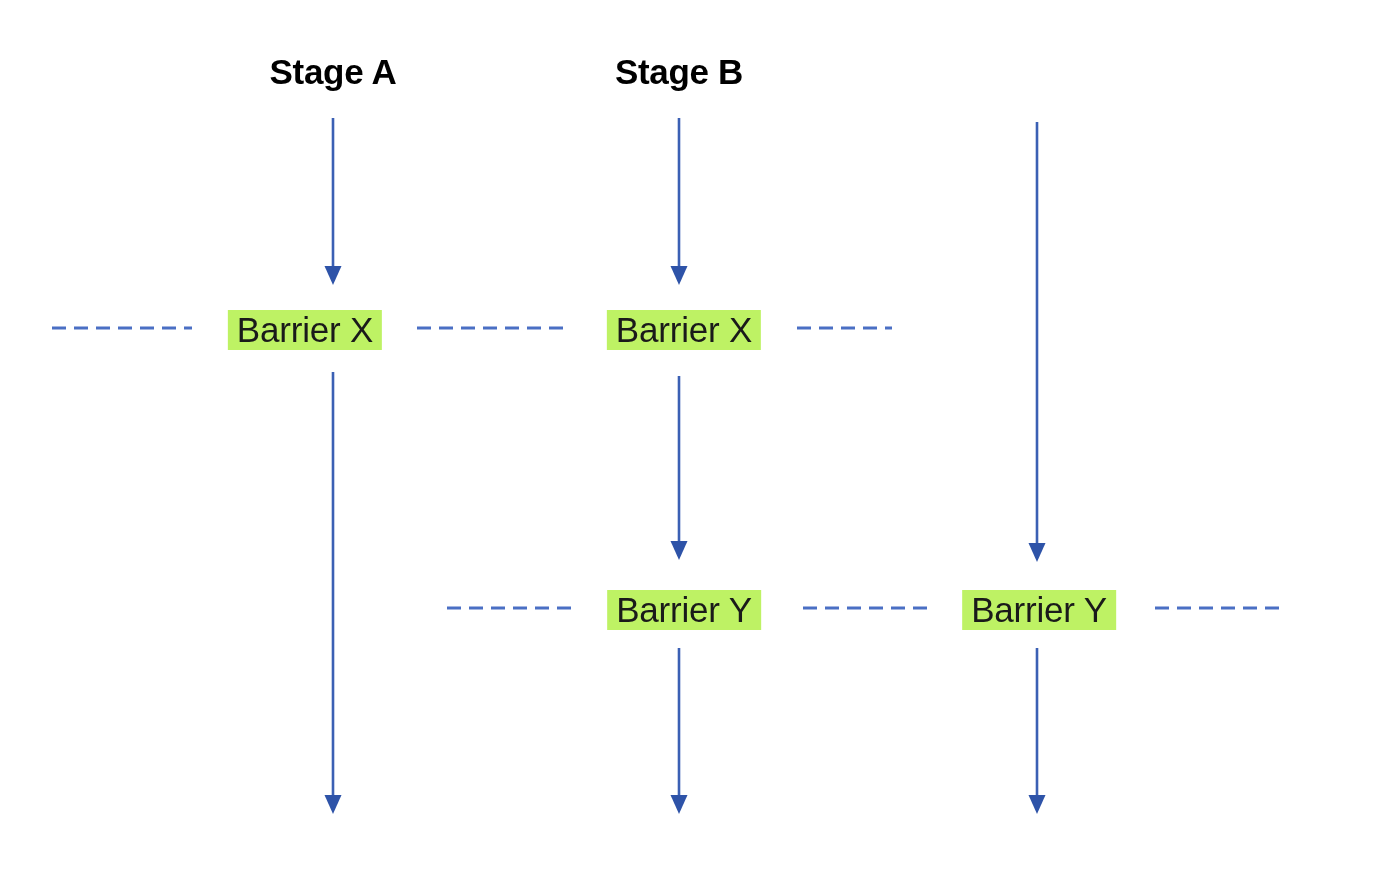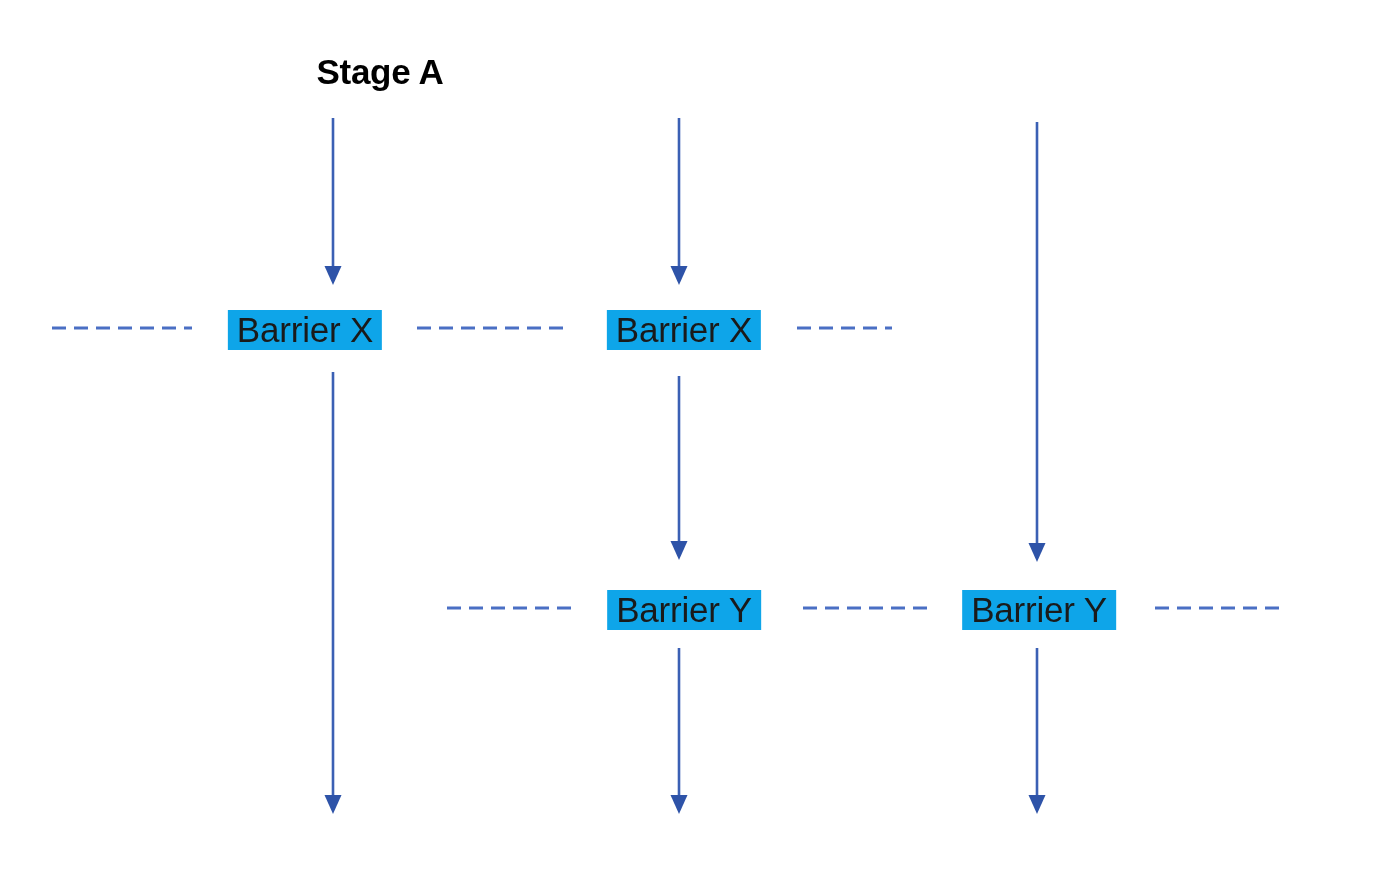--- a/index.html
+++ b/index.html
@@ -28,31 +28,30 @@
   }
   .stage-label {
     position: absolute;
     transform: translate(-50%, -50%);
     font-family: "Liberation Sans", sans-serif;
     font-weight: bold;
     font-size: 35px;
     color: #000000;
     white-space: nowrap;
     letter-spacing: -0.3px;
-    margin-left: 47px;
   }
   .barrier-label {
     position: absolute;
     transform: translate(-50%, -50%);
     font-family: "Liberation Sans", sans-serif;
     font-weight: 400;
     font-size: 35px;
     color: #1a1a1a;
     white-space: nowrap;
-    background: #0ea5e9;
+    background: #bef264;
     padding: 0 9px;
     letter-spacing: -0.2px;
     text-align: right;
   }
 </style>
 </head>
 <body>
 
 <div id="diagram-root">
 
@@ -109,20 +108,21 @@
 
       <line class="dash-line" x1="803" y1="608" x2="933" y2="608" stroke="#4A6FC4" stroke-width="3.2" stroke-dasharray="14 8"></line>
 
       <line class="dash-line" x1="1155" y1="608" x2="1286" y2="608" stroke="#4A6FC4" stroke-width="3.2" stroke-dasharray="14 8"></line>
 
     </g>
   </svg>
 
   <div class="stage-label" style="left:333px; top:72px;">Stage A</div>
 
+  <div class="stage-label" style="left:679px; top:72px;">Stage B</div>
 
 
   <div class="barrier-label" style="left:305px; top:330px;">Barrier X</div>
 
   <div class="barrier-label" style="left:684px; top:330px;">Barrier X</div>
 
   <div class="barrier-label" style="left:684px; top:610px;">Barrier Y</div>
 
   <div class="barrier-label" style="left:1039px; top:610px;">Barrier Y</div>
 

